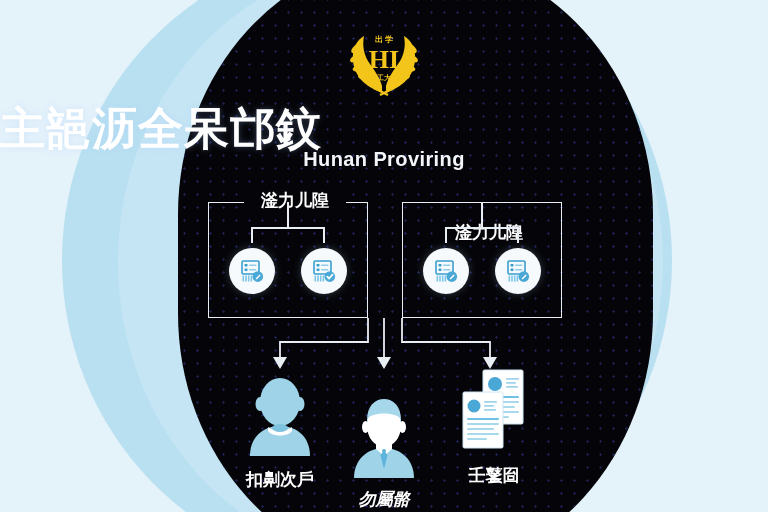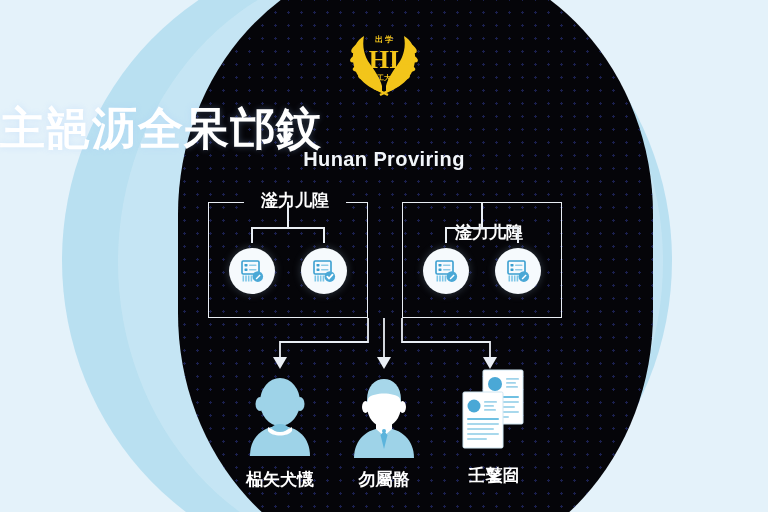--- a/index.html
+++ b/index.html
@@ -166,21 +166,21 @@
     justify-content: center;
   }
   .actor .caption {
     margin-top: 10px;
     color: #ffffff;
     font-size: 17px;
     font-weight: 700;
     white-space: nowrap;
   }
   .actor.a1 { left: 220px; top: 372px; }
-  .actor.a2 { left: 324px; top: 372px; }
+  .actor.a2 { left: 324px; top: 392px; font-style: italic; }
   .actor.a3 { left: 434px; top: 368px; text-decoration: underline; }
 </style>
 </head>
 <body>
 
 <div id="stage">
 
   <div class="bg-base"></div>
   <div class="bg-ellipse"></div>
   <div class="bg-ellipse-2"></div>
@@ -332,21 +332,21 @@
       <div class="glyph">
         <svg width="80" height="82" viewBox="0 0 80 82" aria-hidden="true">
           <ellipse cx="40" cy="26" rx="20" ry="24" fill="#9ed3e8"></ellipse>
           <ellipse cx="20" cy="28" rx="4.5" ry="7" fill="#9ed3e8"></ellipse>
           <ellipse cx="60" cy="28" rx="4.5" ry="7" fill="#9ed3e8"></ellipse>
           <path d="M40 50 c-18 0 -30 12 -30 30 l60 0 c0 -18 -12 -30 -30 -30 Z" fill="#9ed3e8"></path>
           <path d="M28 55 c4 6 20 6 24 0 l0 -4 c-6 5 -18 5 -24 0 Z" fill="#ffffff"></path>
           <ellipse cx="40" cy="52" rx="8" ry="4" fill="#7dc2de"></ellipse>
         </svg>
       </div>
-      <div class="caption">榀矢犬懱</div>
+      <div class="caption">扣劓次戶</div>
     </div>
 
     <div class="actor a2">
       <div class="glyph">
         <svg width="80" height="82" viewBox="0 0 80 82" aria-hidden="true">
           <path d="M23 24 c0 -14 8 -21 17 -21 c9 0 17 7 17 21 l0 4 l-34 0 Z" fill="#a7d7ea"></path>
           <ellipse cx="40" cy="30" rx="17" ry="21" fill="#ffffff"></ellipse>
           <path d="M24 22 c2 -12 9 -18 16 -18 c7 0 14 6 16 18 c-6 -6 -26 -6 -32 0 Z" fill="#a7d7ea"></path>
           <ellipse cx="21.5" cy="31" rx="3.5" ry="6" fill="#ffffff"></ellipse>
           <ellipse cx="58.5" cy="31" rx="3.5" ry="6" fill="#ffffff"></ellipse>

